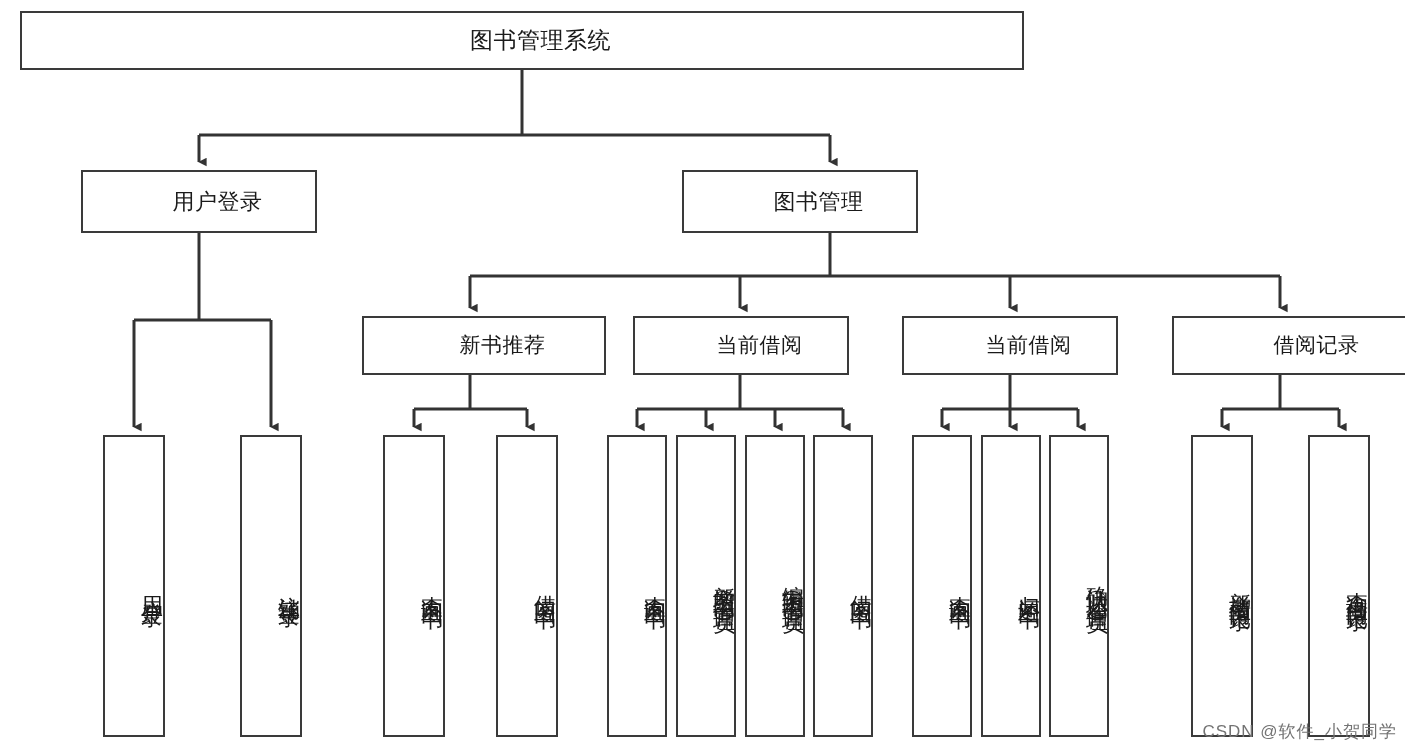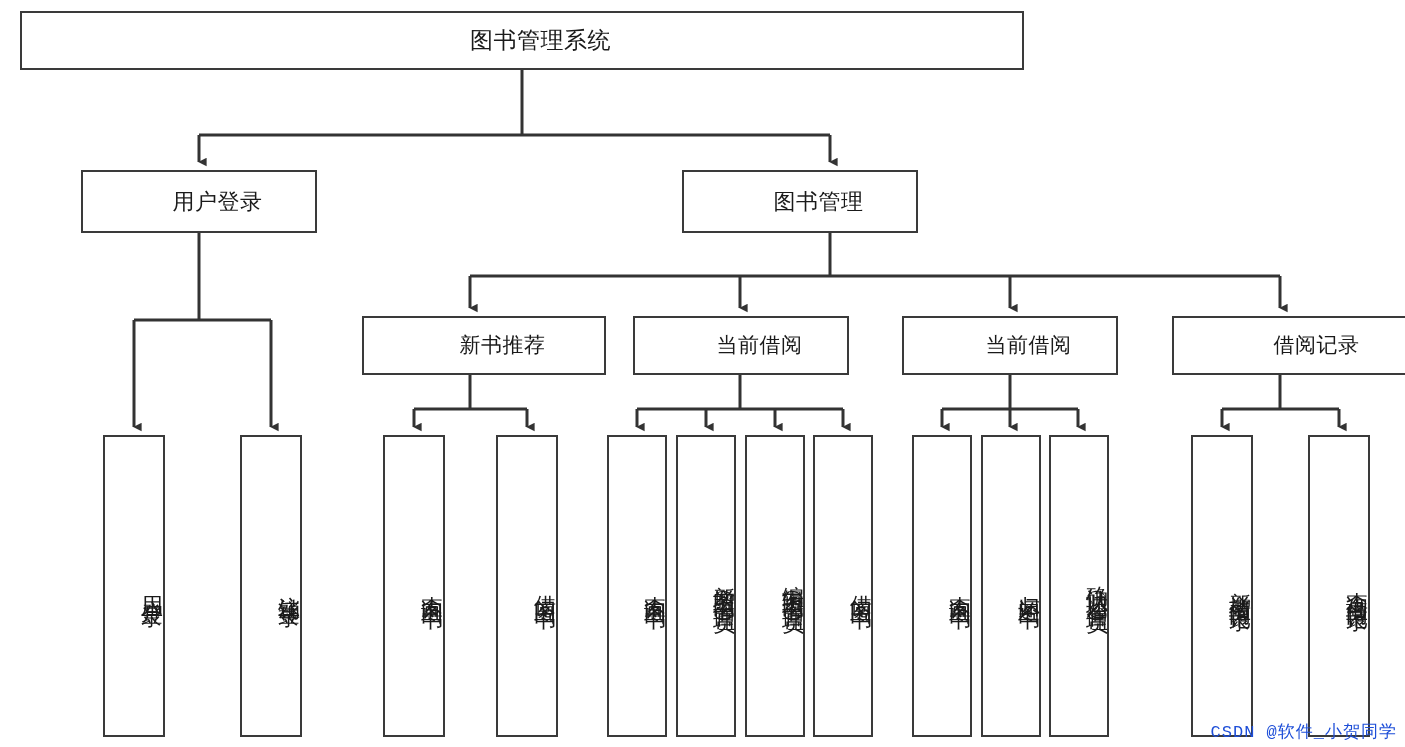--- a/index.html
+++ b/index.html
@@ -46,24 +46,24 @@
     text-orientation:upright;
     font-size:22px;
     line-height:1.05;
     letter-spacing:4px;
     white-space:nowrap;
   }
   .watermark{
     position:absolute;
     right:8px;bottom:4px;
     font-size:17px;
-    color:#1d4ed8;
+    color:#737373;
     letter-spacing:1px;
     white-space:nowrap;
-    font-family:Liberation Mono, monospace;
+    font-family:Liberation Sans, sans-serif;
   }
 </style>
 </head>
 <body>
 
 <div id="canvas">
 
   <svg class="edges" viewBox="0 0 1405 747" xmlns="http://www.w3.org/2000/svg">
     <defs>
       <marker id="arrow" markerWidth="9" markerHeight="9" refX="4.5" refY="7.6" orient="auto" markerUnits="userSpaceOnUse">

